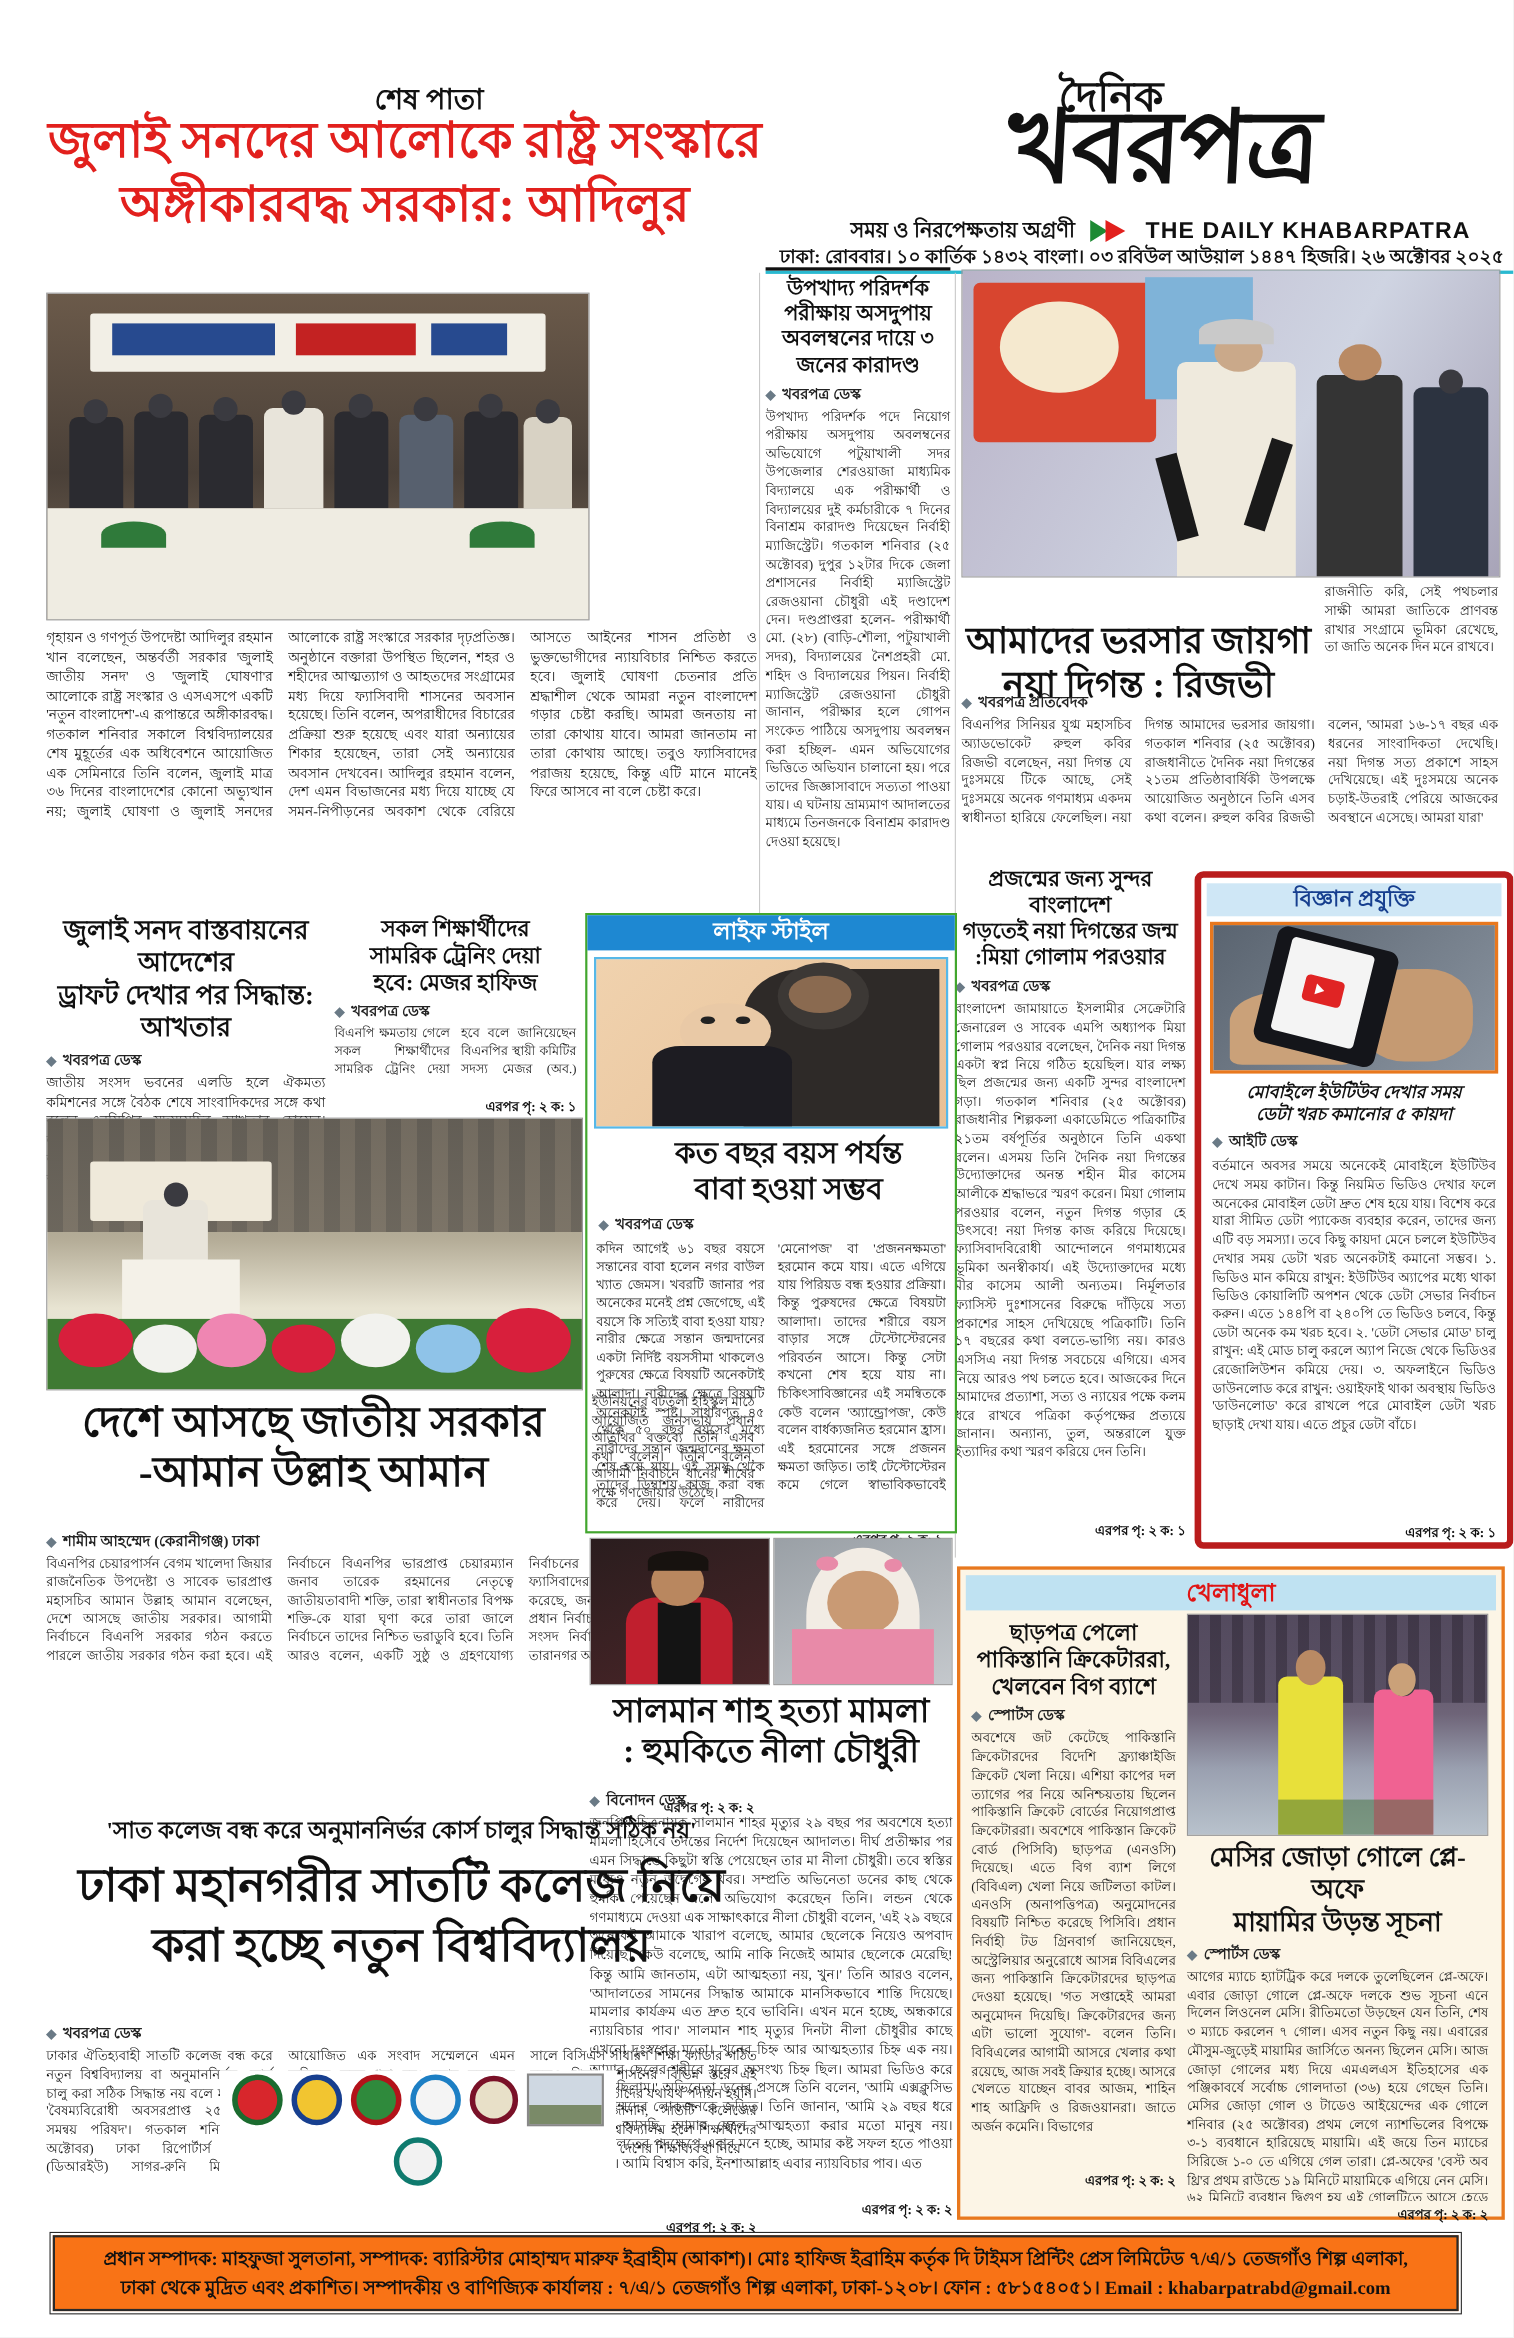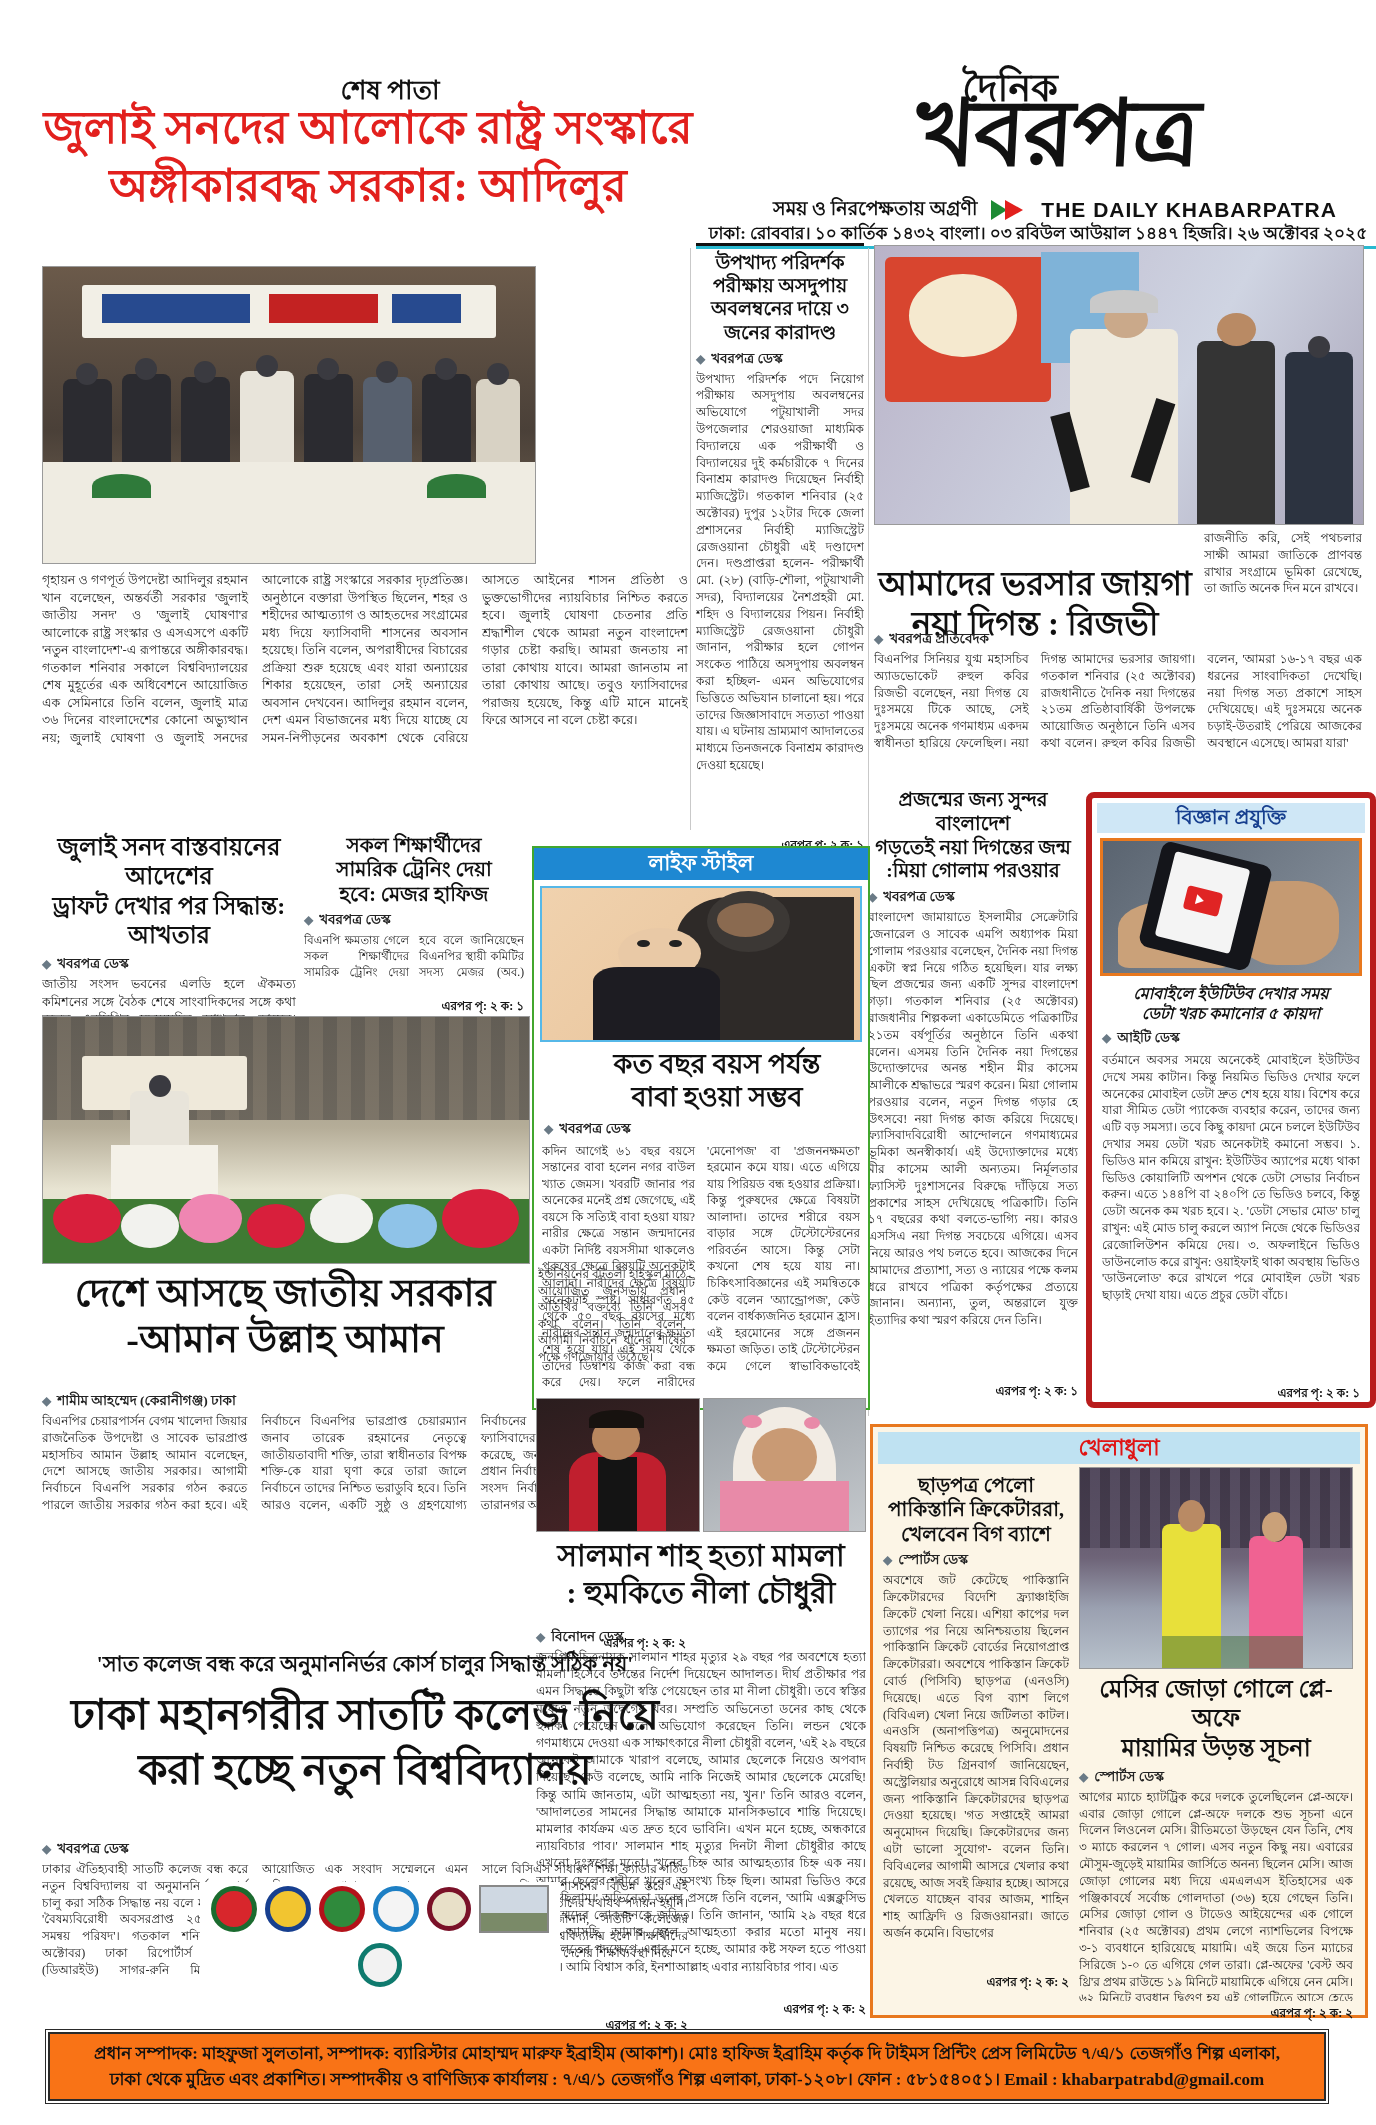--- a/index.html
+++ b/index.html
@@ -156,21 +156,21 @@
 সামরিক ট্রেনিং দেয়া
 হবে: মেজর হাফিজ</div>
     <div class="byline" style="margin-top:3px;">
       <span class="dia">◆</span>
       <span>খবরপত্র ডেস্ক</span>
     </div>
     <div class="body-txt just" style="height:62px;column-count:2;column-gap:10px;font-size:11.5px;">বিএনপি ক্ষমতায় গেলে সকল শিক্ষার্থীদের সামরিক ট্রেনিং দেয়া হবে বলে জানিয়েছেন বিএনপির স্থায়ী কমিটির সদস্য মেজর (অব.) হাফিজ উদ্দিন আহমেদ। শনিবার ঢাকা রিপোর্টার্স ইউনিটি ভবনের মিলনায়তনে বাংলাদেশ লেবার পার্টির ৪৮তম প্রতিষ্ঠাবার্ষিকী উপলক্ষে</div>
     <span class="jump">এরপর পৃ: ২ ক: ১</span>
   </div>
 
-  <div class="abs" style="left:532px;top:830px;width:334px;height:560px;border:2px solid #42a62e;background:#fff;margin-top:16px;">
+  <div class="abs" style="left:532px;top:830px;width:334px;height:560px;border:2px solid #42a62e;background:#fff;">
     <div class="secbar" style="height:32px;background:#1e88d2;color:#fff;font-size:21px;">লাইফ স্টাইল</div>
     <div style="position:relative;margin:6px;height:152px;border:2px solid #56b8e8;background:linear-gradient(135deg,#f0d2ae 0%,#e7c096 100%);overflow:hidden;">
       <div class="ph-shape" style="left:42%;top:6%;width:56%;height:94%;background:#2e2a28;border-radius:30% 0 0 0;"></div>
       <div class="ph-shape" style="left:52%;top:2%;width:26%;height:40%;background:#3c3835;border-radius:50%;"></div>
       <div class="ph-shape" style="left:55%;top:10%;width:18%;height:22%;background:#8a6a50;border-radius:50%;"></div>
       <div class="ph-shape" style="left:24%;top:26%;width:26%;height:34%;background:#e9c9a6;border-radius:50%;"></div>
       <div class="ph-shape" style="left:30%;top:34%;width:4%;height:5%;background:#222;border-radius:50%;"></div>
       <div class="ph-shape" style="left:40%;top:34%;width:4%;height:5%;background:#222;border-radius:50%;"></div>
       <div class="ph-shape" style="left:16%;top:52%;width:40%;height:48%;background:#1d1c22;border-radius:20% 20% 0 0;"></div>
     </div>

